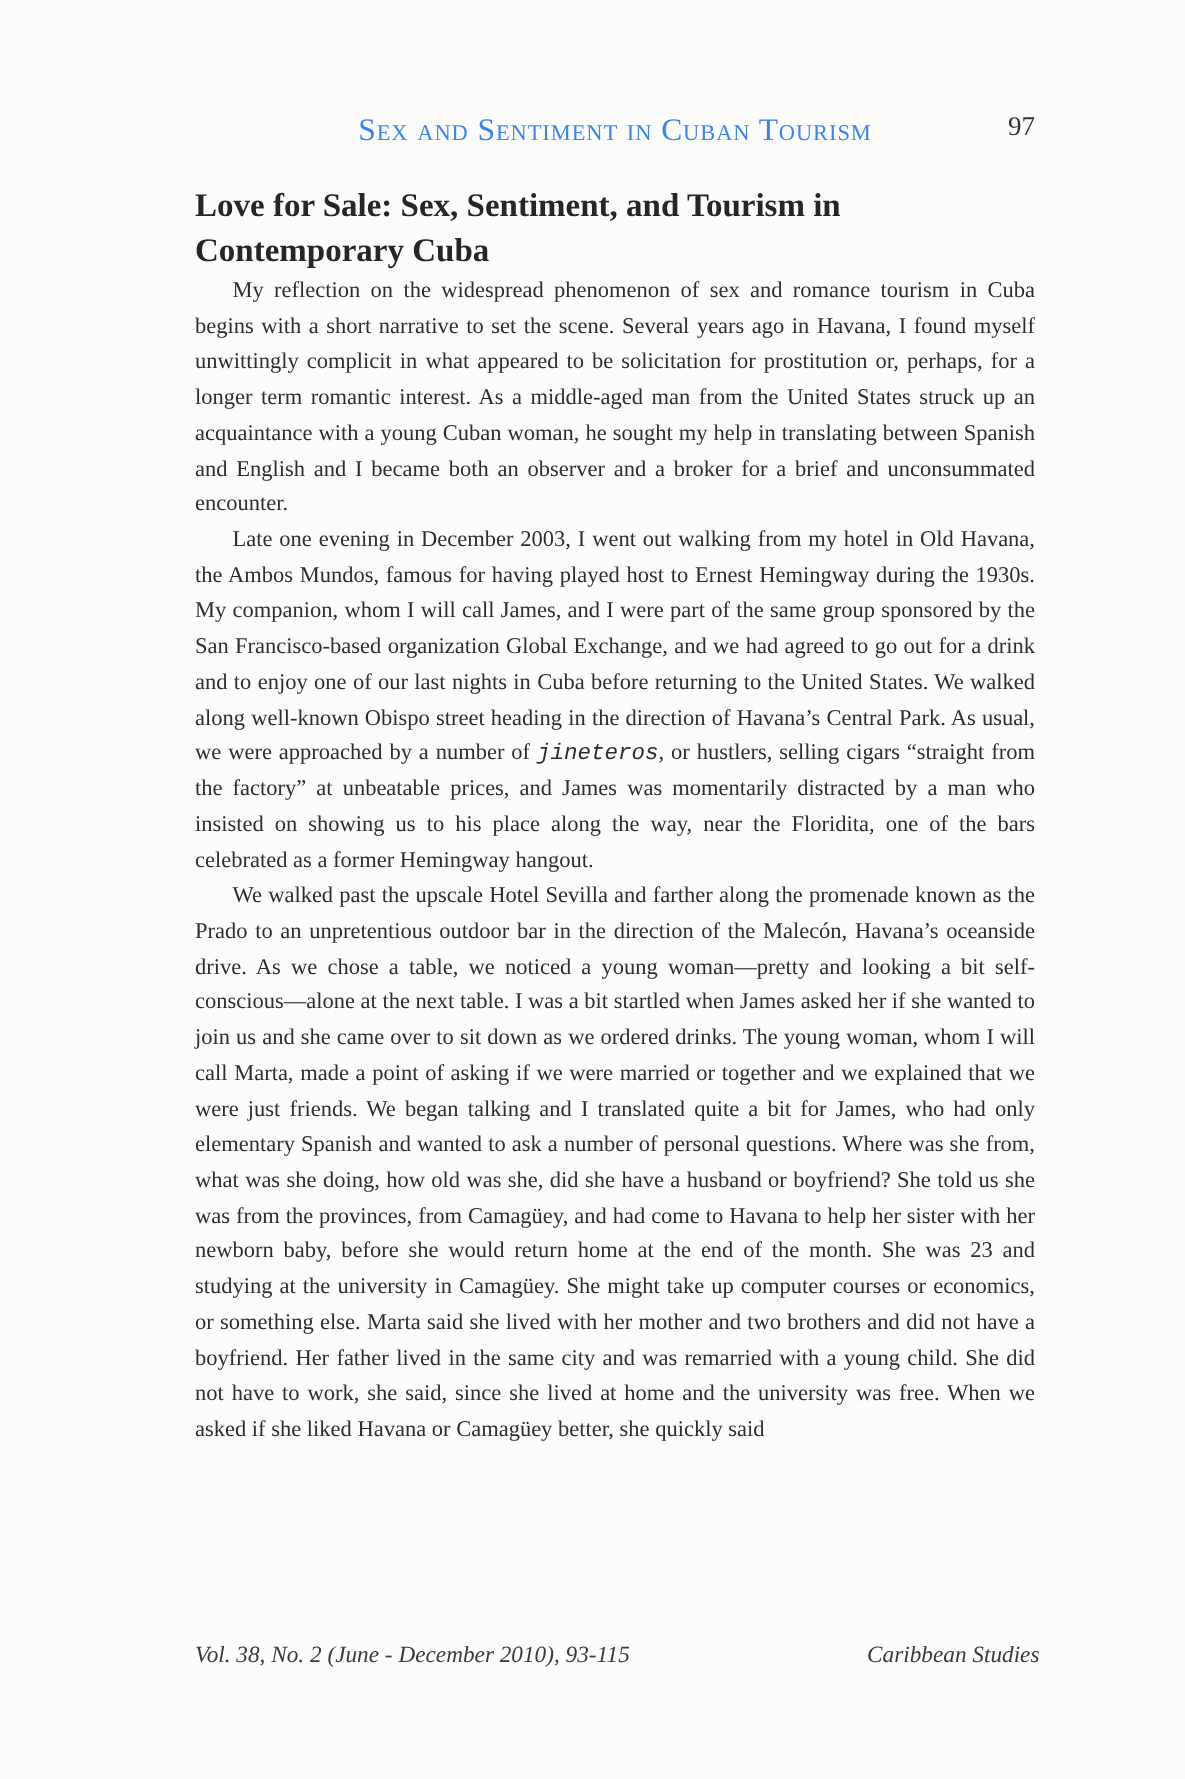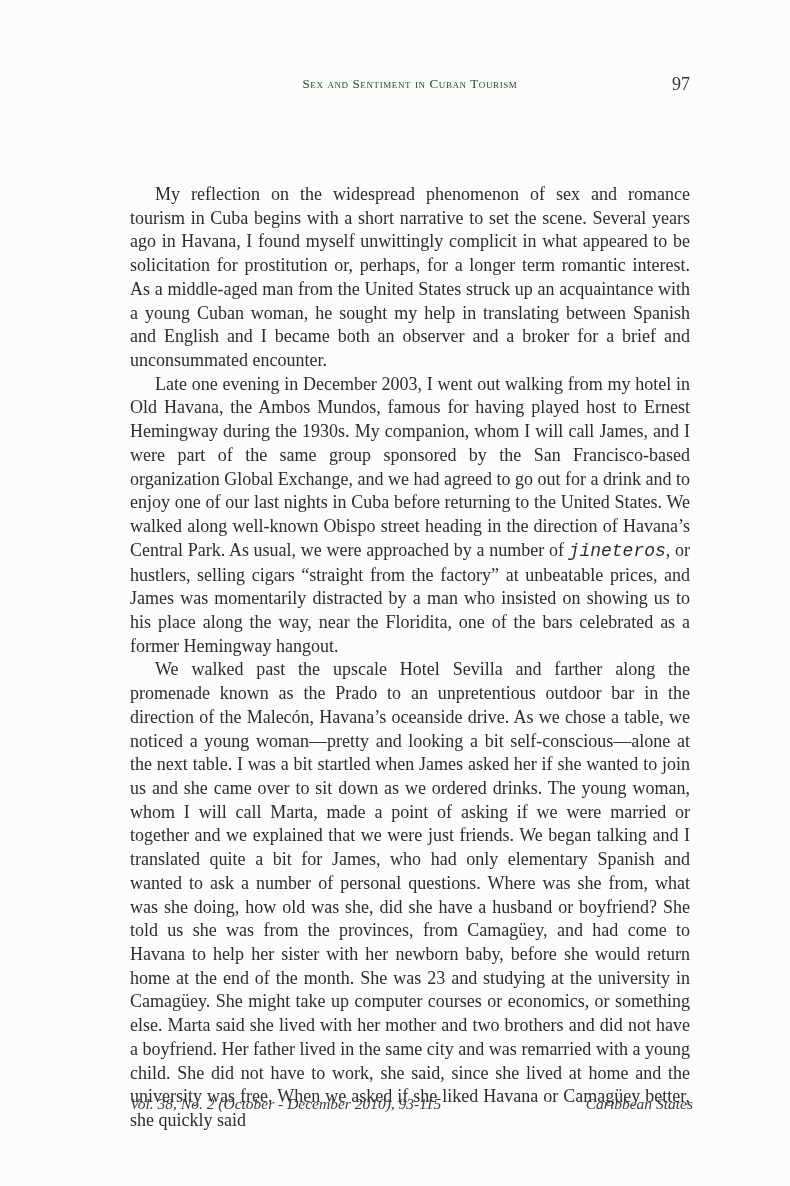--- a/index.html
+++ b/index.html
@@ -19,23 +19,23 @@
   }
   .running-header {
     position: absolute;
     left: 130px;
     top: 74px;
     width: 560px;
     text-align: center;
   }
   .head-title {
     font-variant: small-caps;
-    font-size: 13px;
+    font-size: 21px;
     letter-spacing: 0.6px;
-    color: #14532d;
+    color: #3b82f6;
   }
   .page-number {
     position: absolute;
     right: 0;
     top: 0;
     font-size: 18px;
     color: #333333;
   }
   .article-title {
     position: absolute;
@@ -49,21 +49,21 @@
     color: #262626;
   }
   .article-body {
     position: absolute;
     left: 130px;
     top: 183px;
     width: 560px;
   }
   .article-body p {
     margin: 0;
-    font-size: 18px;
+    font-size: 15px;
     line-height: 23.72px;
     text-align: justify;
     text-indent: 25px;
     color: #2d2d2d;
     hyphens: auto;
     -webkit-hyphens: auto;
   }
   .article-body p em {
     font-style: italic;
     font-family: Liberation Mono, monospace;
@@ -83,25 +83,29 @@
 </head>
 <body>
 
 <div class="page">
 
   <header class="running-header">
     <span class="head-title">Sex and Sentiment in Cuban Tourism</span>
     <span class="page-number">97</span>
   </header>
 
+  <h1 class="article-title">
+    <div>Love for Sale: Sex, Sentiment, and Tourism in</div>
+    <div>Contemporary Cuba</div>
+  </h1>
 
   <main class="article-body">
       <p><span>My reflection on the widespread phenomenon of sex and romance tourism in Cuba begins with a short narrative to set the scene. Several years ago in Havana, I found myself unwittingly complicit in what appeared to be solicitation for prostitution or, perhaps, for a longer term romantic interest. As a middle-aged man from the United States struck up an acquaintance with a young Cuban woman, he sought my help in translating between Spanish and English and I became both an observer and a broker for a brief and unconsummated encounter.</span></p>
       <p><span>Late one evening in December 2003, I went out walking from my hotel in Old Havana, the Ambos Mundos, famous for having played host to Ernest Hemingway during the 1930s. My companion, whom I will call James, and I were part of the same group sponsored by the San Francisco-based organization Global Exchange, and we had agreed to go out for a drink and to enjoy one of our last nights in Cuba before returning to the United States. We walked along well-known Obispo street heading in the direction of Havana’s Central Park. As usual, we were approached by a number of </span><em>jineteros</em><span>, or hustlers, selling cigars “straight from the factory” at unbeatable prices, and James was momentarily distracted by a man who insisted on showing us to his place along the way, near the Floridita, one of the bars celebrated as a former Hemingway hangout.</span></p>
       <p><span>We walked past the upscale Hotel Sevilla and farther along the promenade known as the Prado to an unpretentious outdoor bar in the direction of the Malecón, Havana’s oceanside drive. As we chose a table, we noticed a young woman—pretty and looking a bit self-conscious—alone at the next table. I was a bit startled when James asked her if she wanted to join us and she came over to sit down as we ordered drinks. The young woman, whom I will call Marta, made a point of asking if we were married or together and we explained that we were just friends. We began talking and I translated quite a bit for James, who had only elementary Spanish and wanted to ask a number of personal questions. Where was she from, what was she doing, how old was she, did she have a husband or boyfriend? She told us she was from the provinces, from Camagüey, and had come to Havana to help her sister with her newborn baby, before she would return home at the end of the month. She was 23 and studying at the university in Camagüey. She might take up computer courses or economics, or something else. Marta said she lived with her mother and two brothers and did not have a boyfriend. Her father lived in the same city and was remarried with a young child. She did not have to work, she said, since she lived at home and the university was free. When we asked if she liked Havana or Camagüey better, she quickly said</span></p>
     </main>
 
   <footer class="page-footer">
-    <span>Vol. 38, No. 2 (October - December 2010), 93-115</span>
-    <span>Caribbean States</span>
+    <span>Vol. 38, No. 2 (June - December 2010), 93-115</span>
+    <span>Caribbean Studies</span>
   </footer>
 
 </div>
 
 </body></html>

